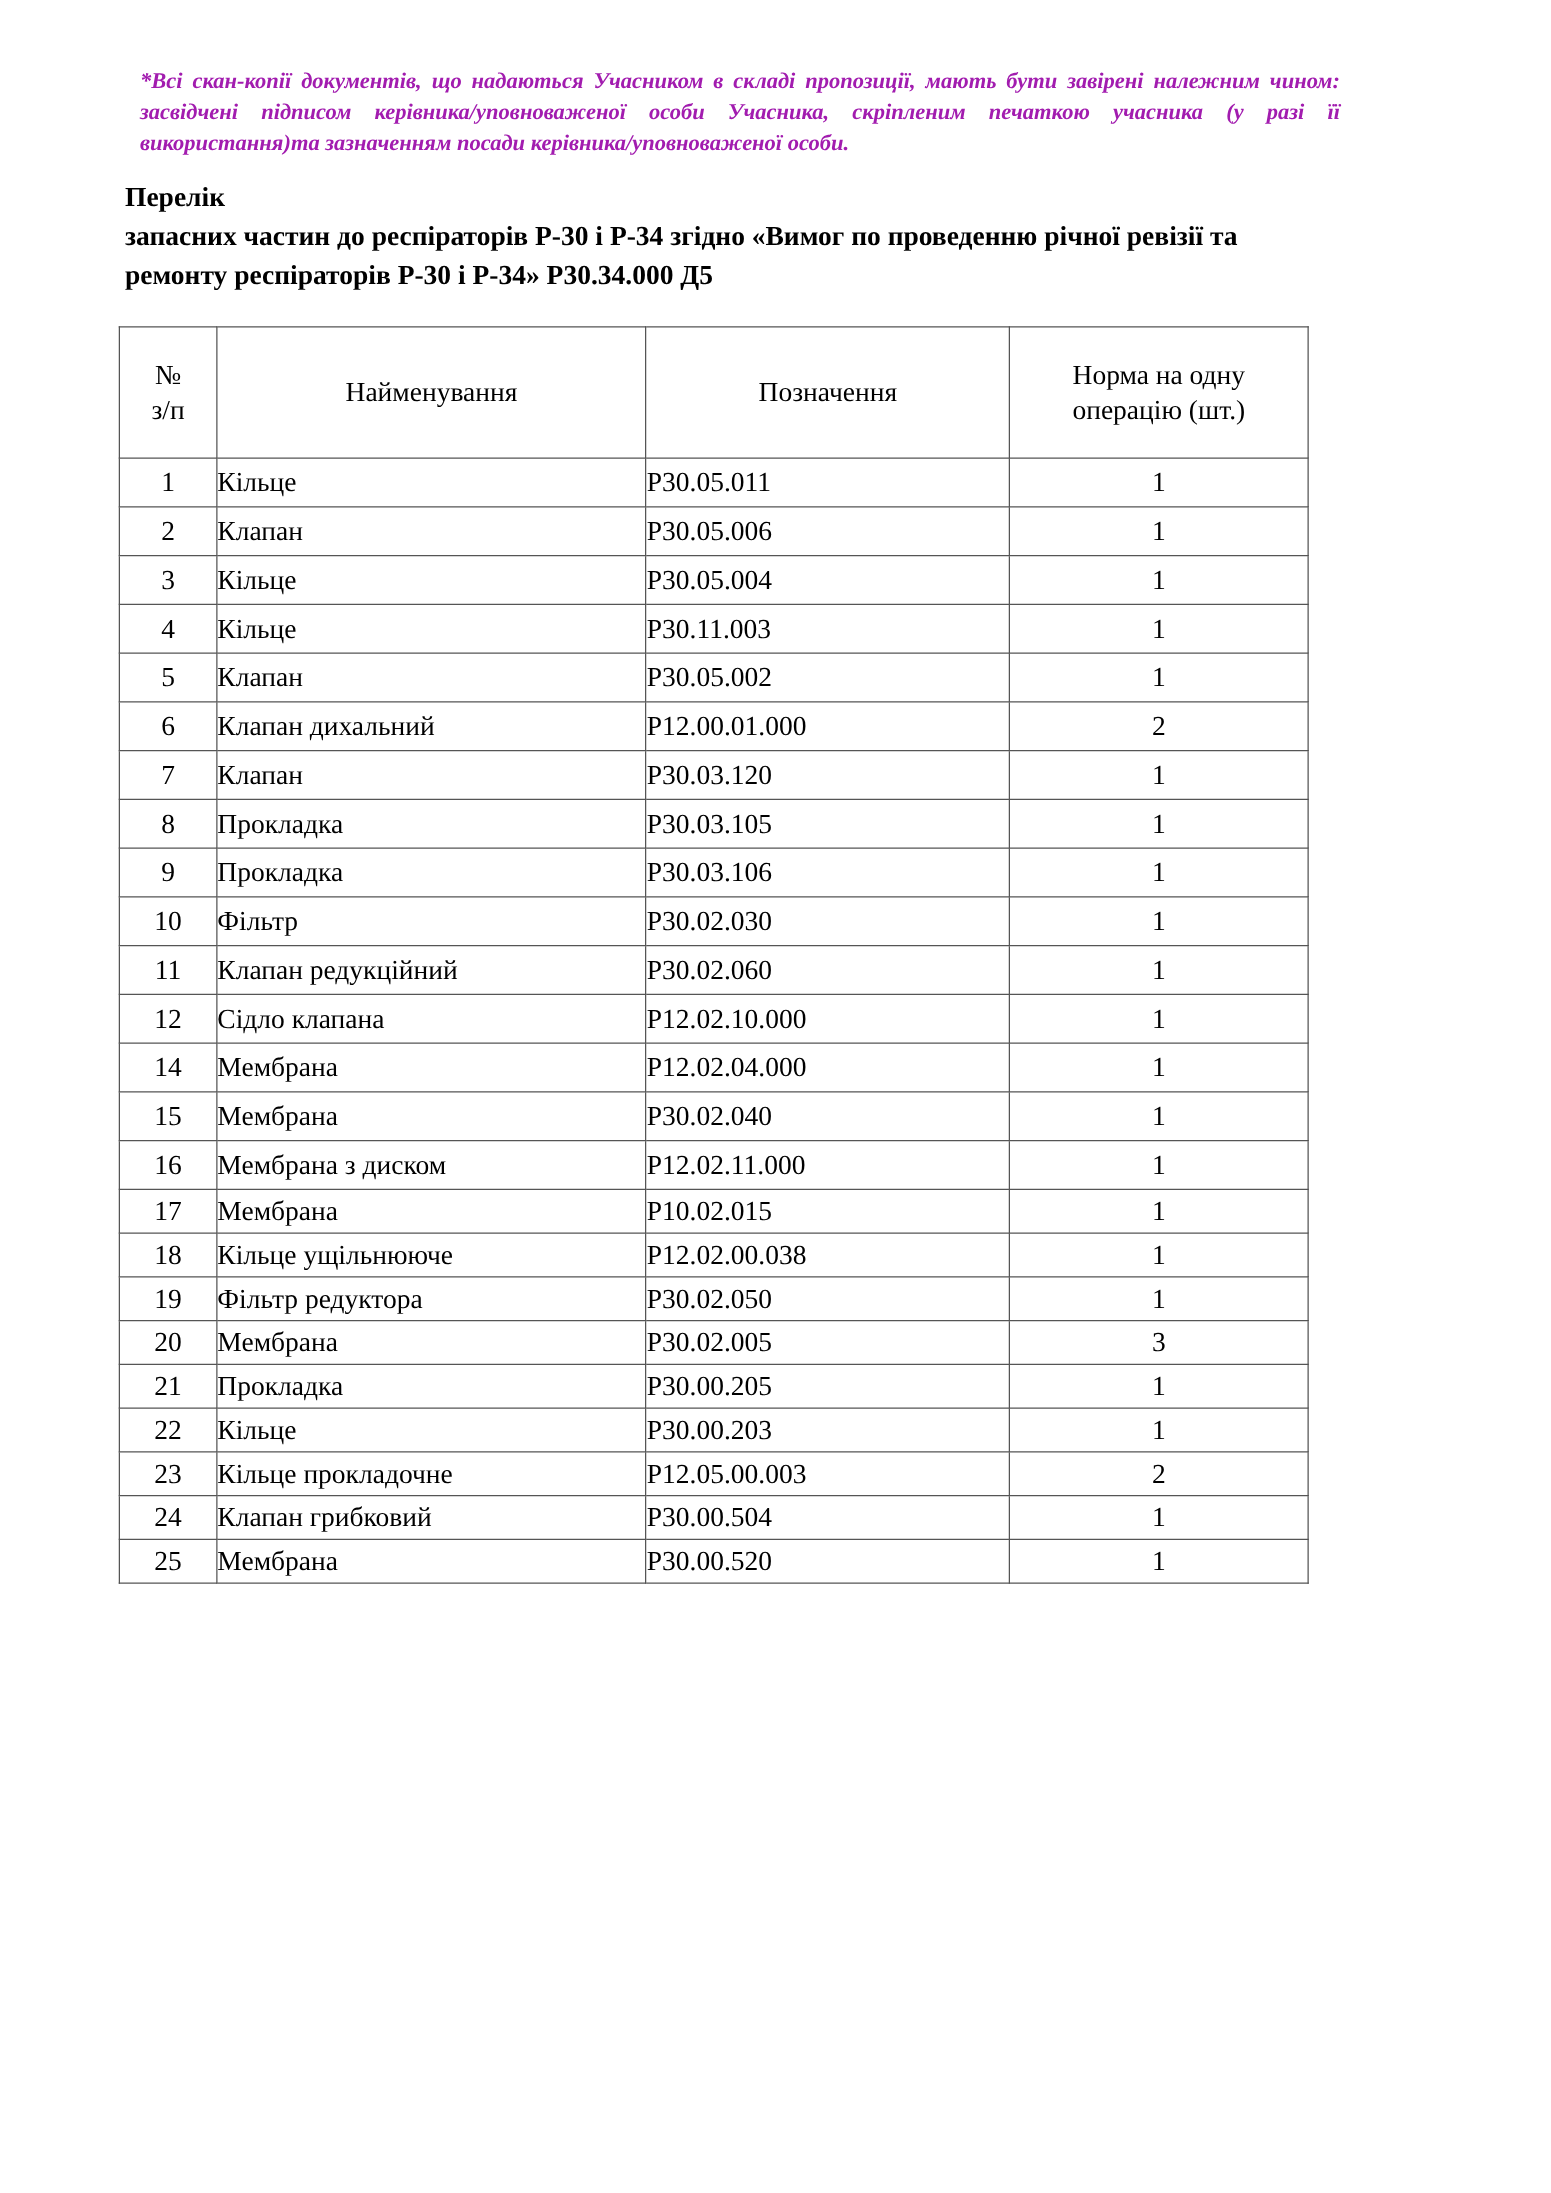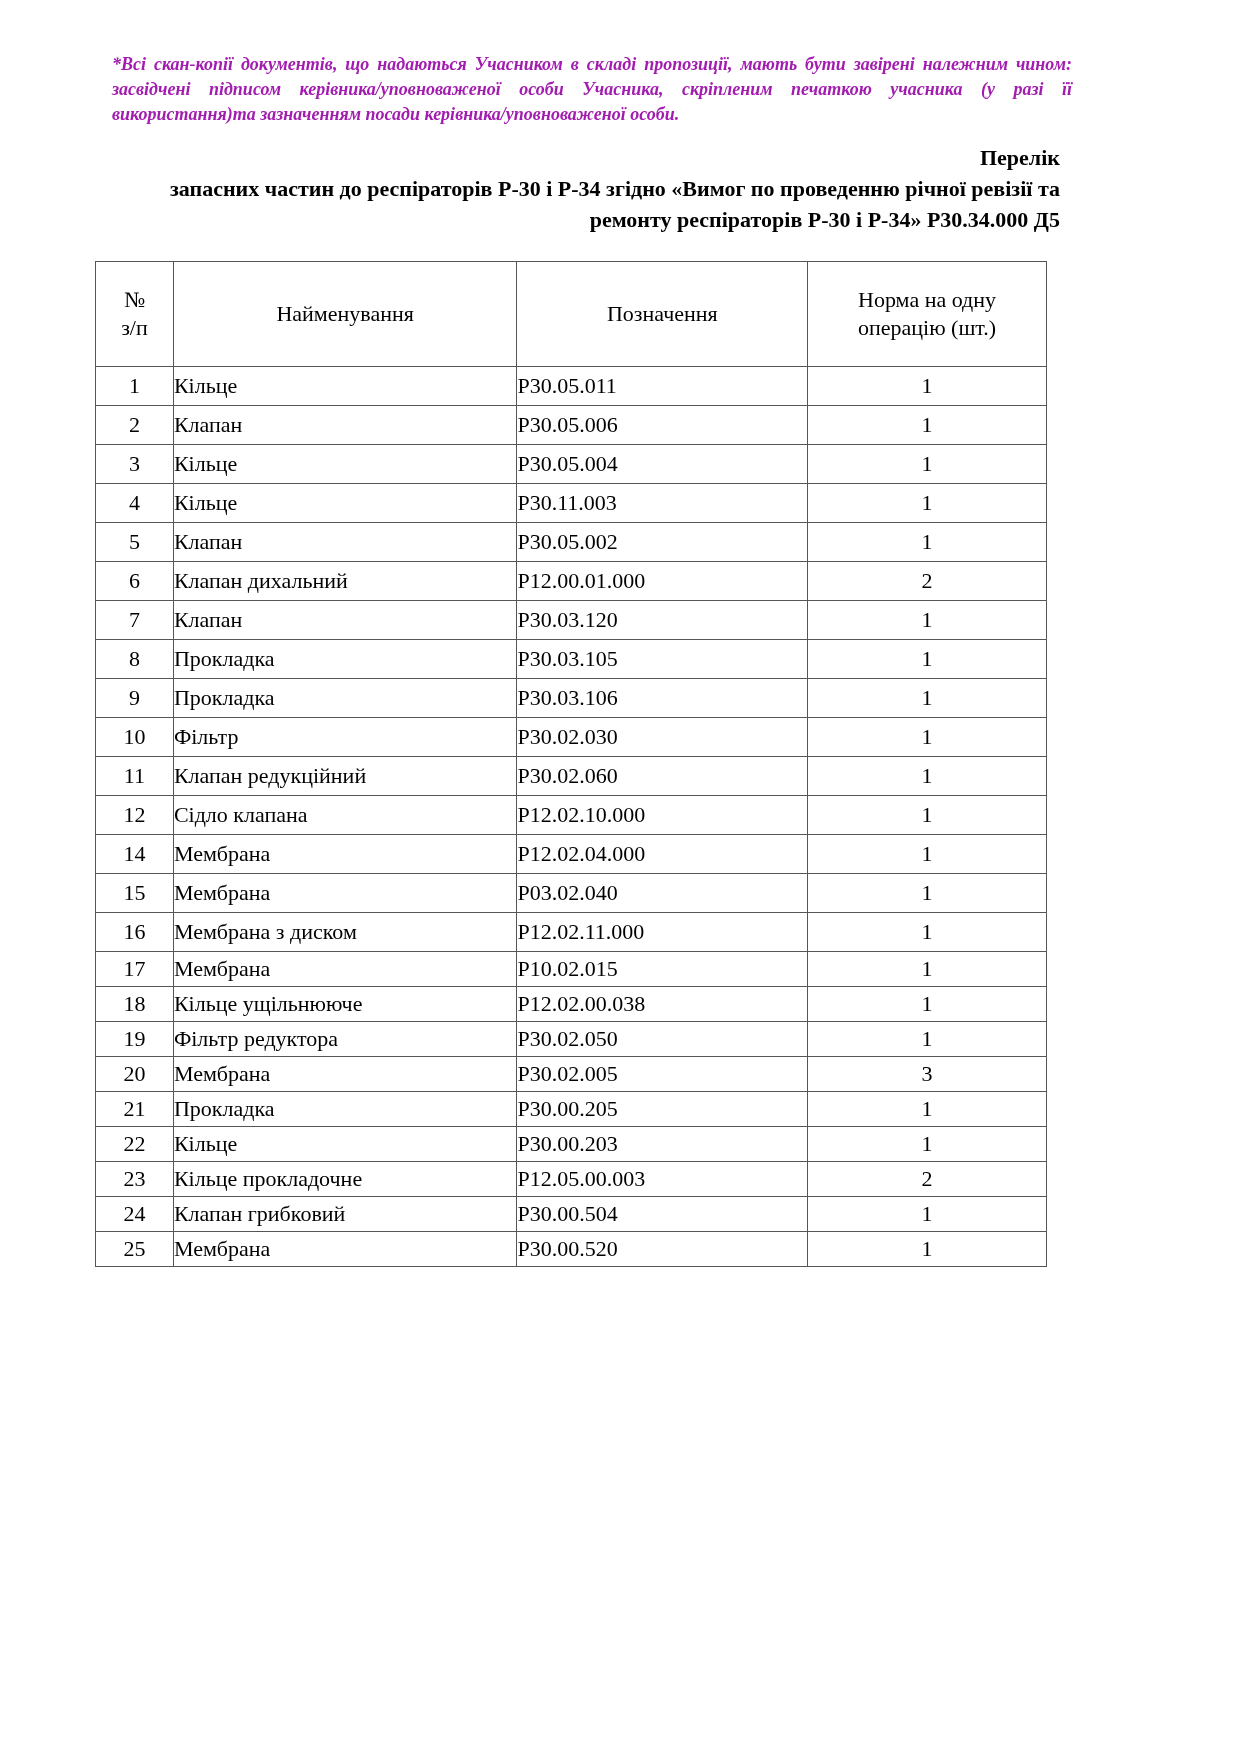--- a/index.html
+++ b/index.html
@@ -8,21 +8,21 @@
     position: absolute; left: 100px; top: 52px; width: 960px;
     font-family: "Liberation Serif", serif;
     font-style: italic; font-weight: bold;
     font-size: 18px; line-height: 25px;
     color: #a21caf;
     text-align: justify;
     margin-left: 12px;
   }
   .title-block {
     position: absolute; left: 100px; top: 142px; width: 960px;
-    text-align: right;
+    text-align: left;
     font-family: "Liberation Serif", serif;
     font-weight: bold; font-size: 22px; line-height: 31px;
   }
   table.parts {
     position: absolute; left: 95px; top: 261px;
     width: 952px;
     border-collapse: collapse;
     font-family: "Liberation Serif", serif;
     font-size: 22px;
   }
@@ -148,21 +148,21 @@
       </tr>
       <tr class="r40">
         <td class="num">14</td>
         <td class="name">Мембрана</td>
         <td class="code">Р12.02.04.000</td>
         <td class="qty">1</td>
       </tr>
       <tr class="r40">
         <td class="num">15</td>
         <td class="name">Мембрана</td>
-        <td class="code">Р03.02.040</td>
+        <td class="code">Р30.02.040</td>
         <td class="qty">1</td>
       </tr>
       <tr class="r40">
         <td class="num">16</td>
         <td class="name">Мембрана з диском</td>
         <td class="code">Р12.02.11.000</td>
         <td class="qty">1</td>
       </tr>
       <tr class="r36">
         <td class="num">17</td>

